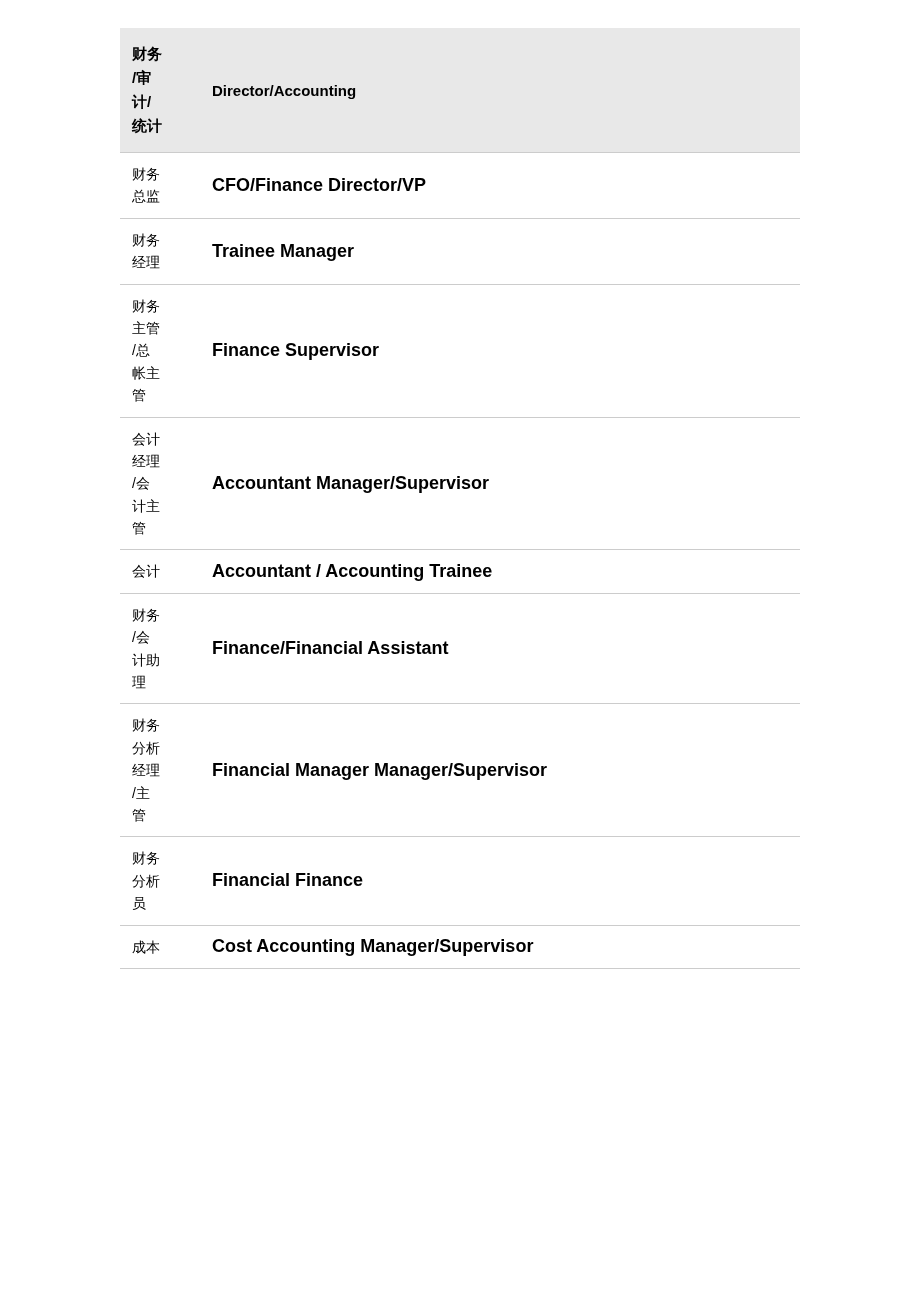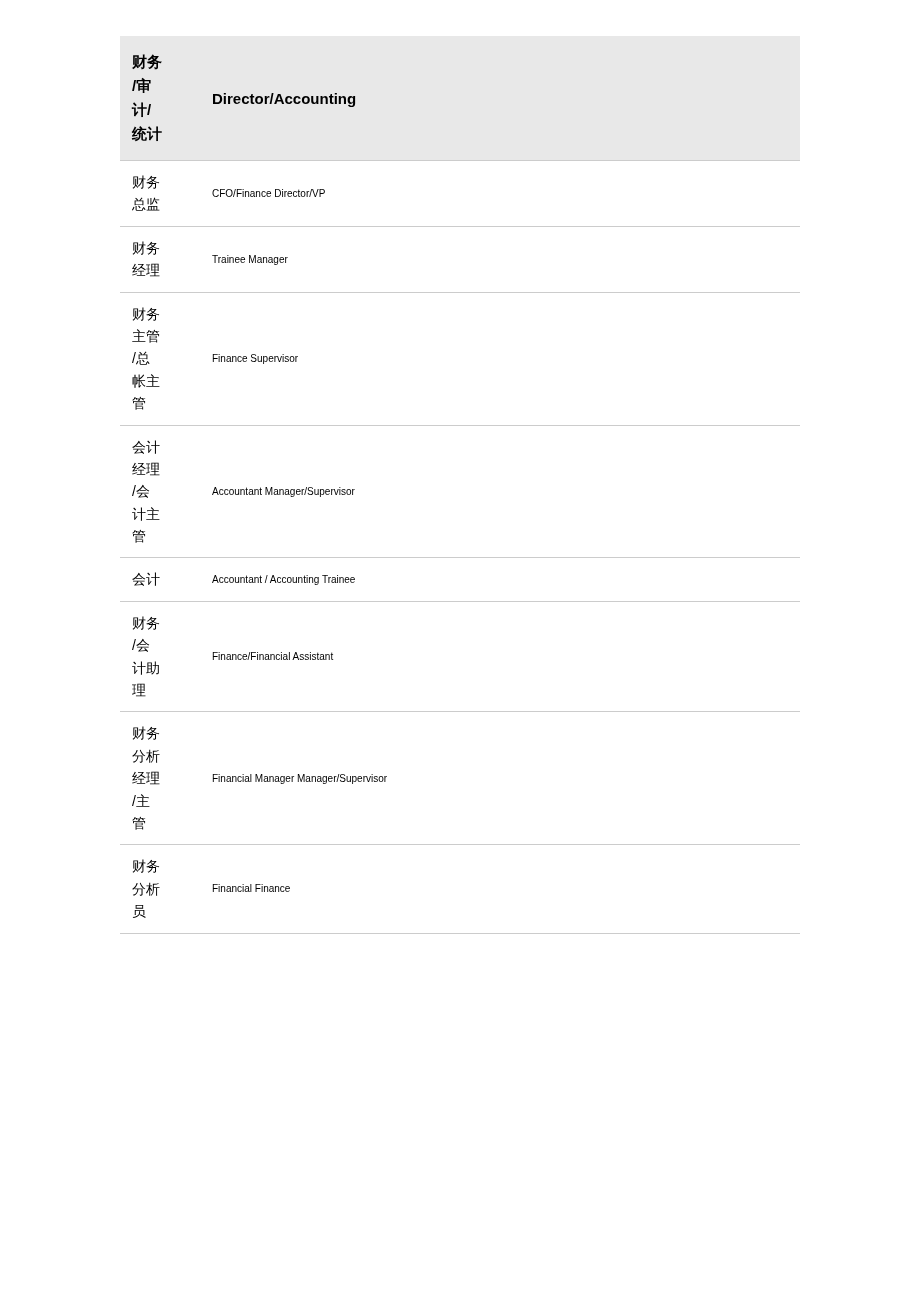--- a/index.html
+++ b/index.html
@@ -11,21 +11,21 @@
     body {
       width: 920px;
       min-height: 1302px;
       background: #ffffff;
       font-family: Arial, sans-serif;
       font-size: 14px;
       color: #000000;
     }
 
     .page-container {
-      padding: 36px 120px;
+      padding: 28px 120px;
     }
 
     .table-wrapper {
       width: 100%;
       border-collapse: collapse;
     }
 
     .table-wrapper tr {
       border-bottom: 1px solid #cccccc;
     }
@@ -37,23 +37,24 @@
 
     .col-chinese {
       width: 80px;
       font-size: 14px;
       line-height: 1.6;
       color: #000000;
       vertical-align: middle;
     }
 
     .col-english {
-      font-size: 10px;
+      font-size: 18px;
       color: #000000;
       vertical-align: middle;
+      font-weight: bold;
     }
 
     .header-row {
       background-color: #e8e8e8;
     }
 
     .header-row td {
       font-weight: bold;
       font-size: 15px;
       padding: 14px 12px;
@@ -132,16 +133,20 @@
         <td class="col-english">Financial Manager Manager/Supervisor</td>
       </tr>
 
       <tr>
         <td class="col-chinese" style="white-space: pre-line;">财务
 分析
 员</td>
         <td class="col-english">Financial Finance</td>
       </tr>
 
+      <tr>
+        <td class="col-chinese" style="white-space: pre-line;">成本</td>
+        <td class="col-english">Cost Accounting Manager/Supervisor</td>
+      </tr>
 
     </tbody>
   </table>
 </div>
 
 </body></html>

